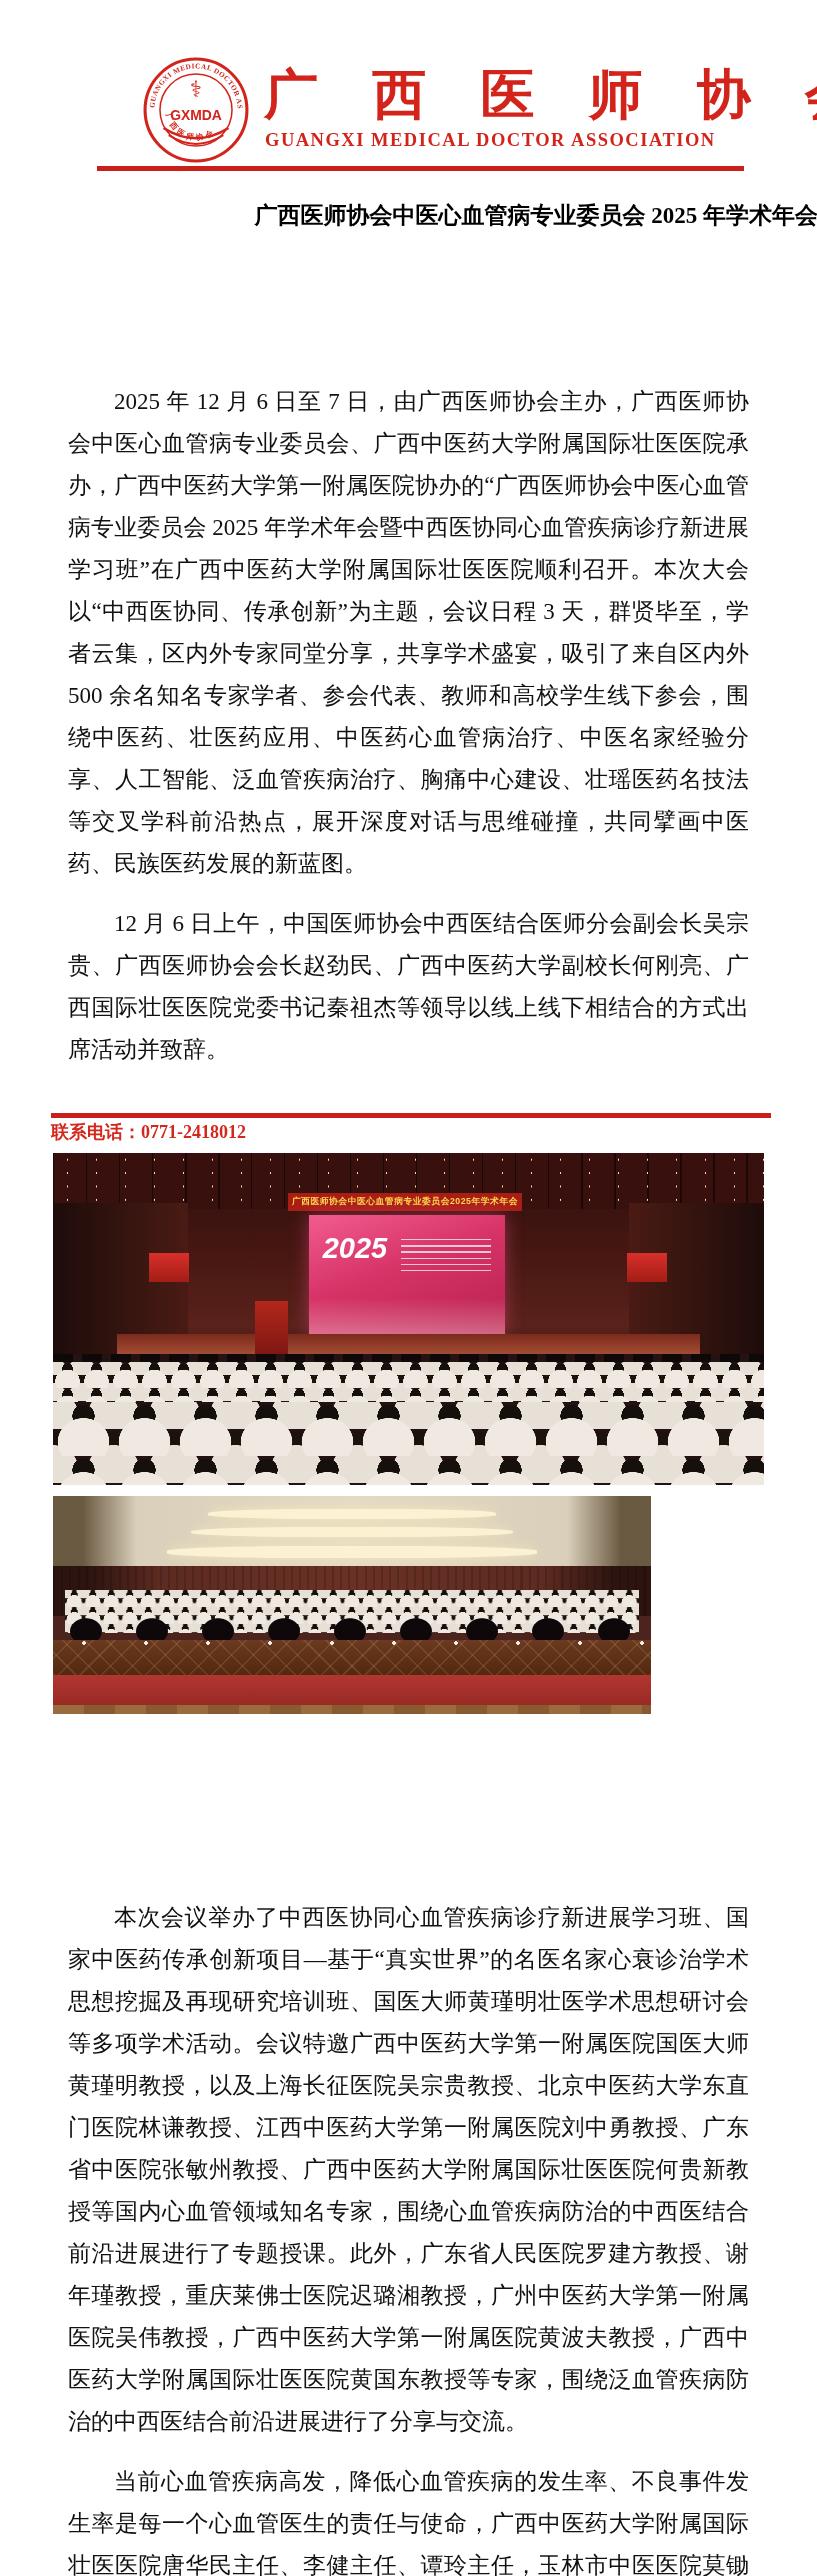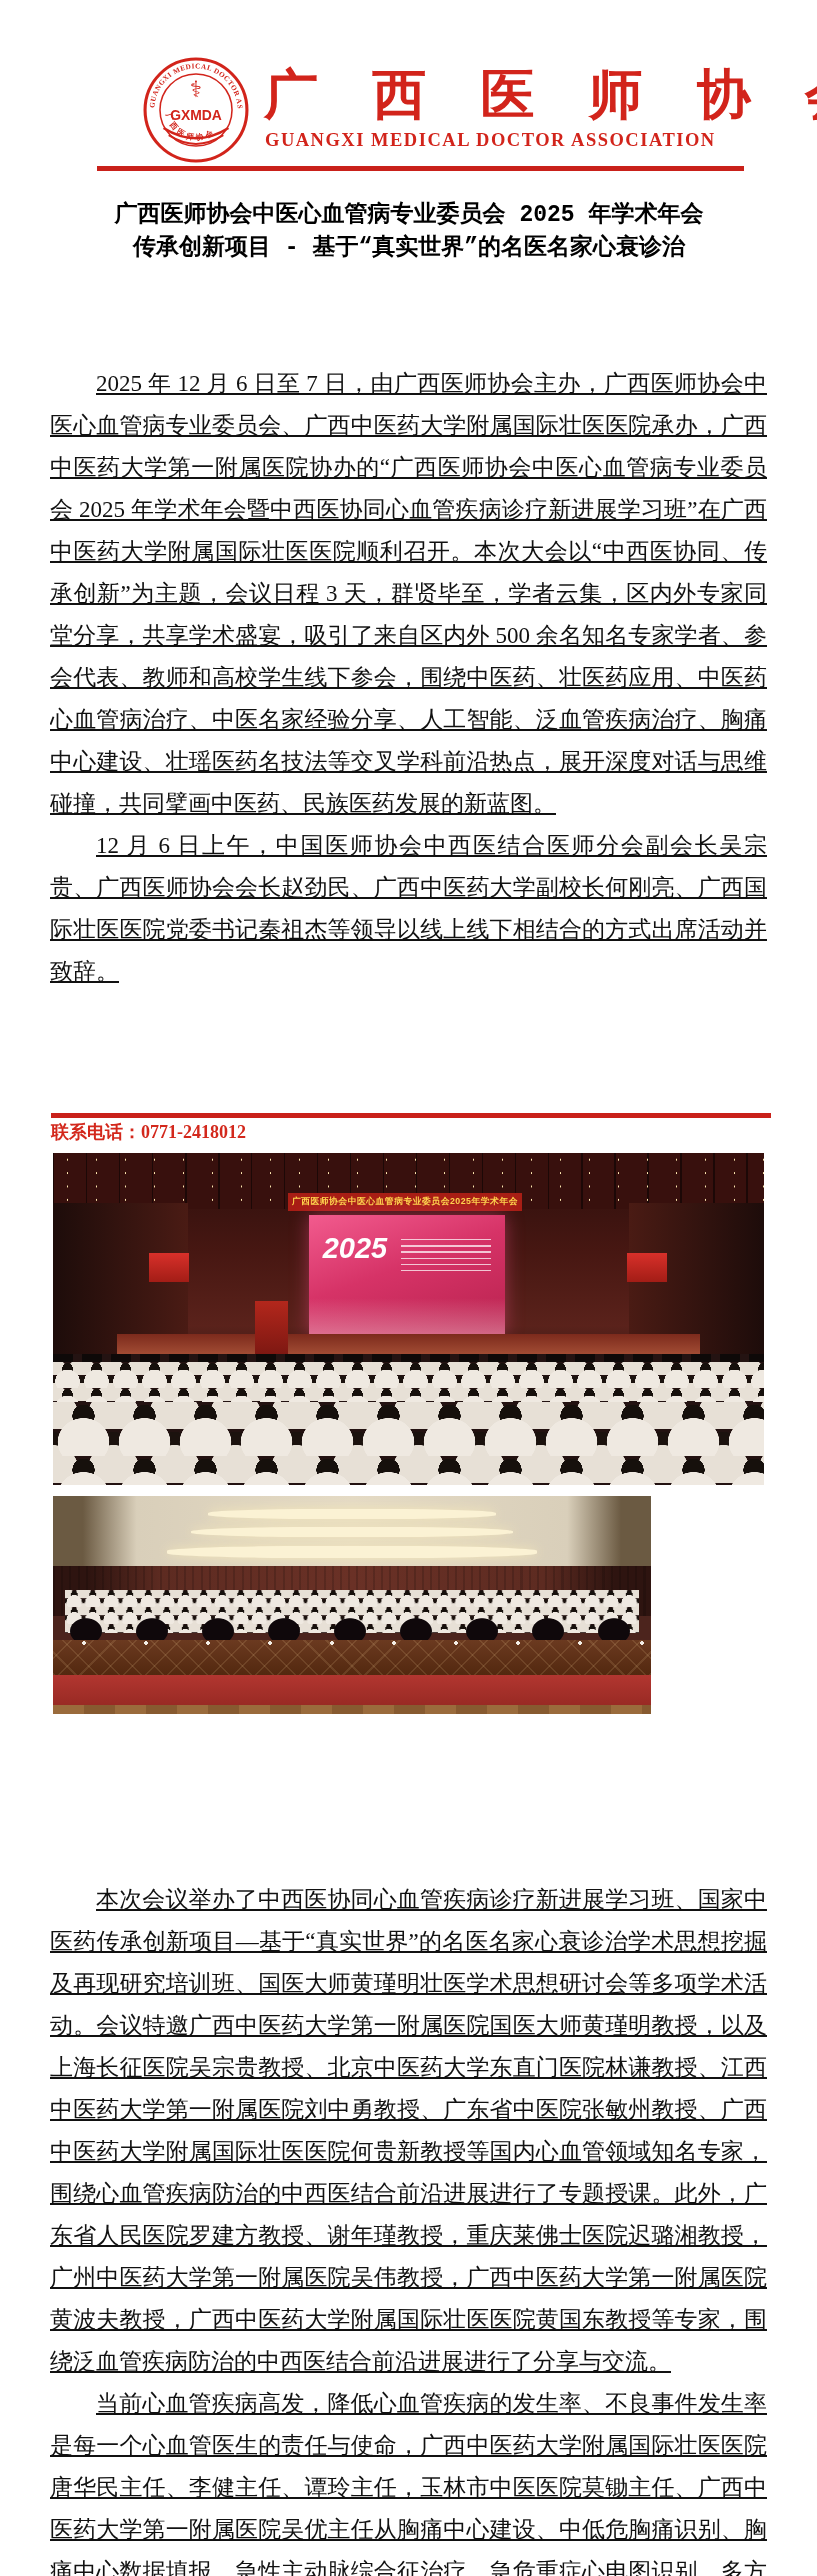--- a/index.html
+++ b/index.html
@@ -10,26 +10,26 @@
 
   
   .logo{left:143px;top:57px;width:106px;height:106px;}
   .org-cn{left:264px;top:63px;font-family:"Liberation Sans",sans-serif;font-weight:bold;
           font-size:54px;line-height:1.15;color:var(--red);letter-spacing:19.6px;white-space:nowrap;}
   .org-en{left:265px;top:130px;font-family:"Liberation Serif",serif;font-weight:bold;
           font-size:18.5px;color:var(--red);letter-spacing:1.5px;white-space:nowrap;}
   .header-rule{left:97px;top:166px;width:647px;height:4.6px;background:var(--rule);}
 
   
-  .title{left:0;top:199px;width:818px;text-align:center;color:#000;
-         font-family:Liberation Mono, monospace;font-weight:bold;font-size:23px;line-height:33px;}
+  .title{left:0;top:199px;width:818px;text-align:right;color:#000;
+         font-family:Liberation Serif, serif;font-weight:bold;font-size:23px;line-height:33px;}
 
   
   .bodytext{left:50px;width:717px;font-size:23px;line-height:42px;text-align:justify;overflow:hidden;}
-  .bodytext p{margin:0;text-indent:2em;text-decoration:underline;}
+  .bodytext p{margin:18px;text-indent:2em;}
   .bt1{top:363px;height:747px;}
   .bt2{top:1879px;height:1062px;}
 
   
   .contact-rule{left:51px;top:1113px;width:720px;height:4.6px;background:var(--rule);}
   .contact-line{left:51px;top:1121px;width:720px;display:flex;justify-content:space-between;
                 color:var(--contact);font-weight:bold;font-size:18px;line-height:1.25;
                 font-family:"Liberation Serif",serif;}
 
   
@@ -126,21 +126,20 @@
       <textPath href="#arcBottom" startOffset="8"><tspan>广西医师协会</tspan></textPath>
     </text>
   </svg>
 
   <div class="abs org-cn">广 西 医 师 协 会</div>
   <div class="abs org-en">GUANGXI MEDICAL DOCTOR ASSOCIATION</div>
   <div class="abs header-rule"></div>
 
   <h1 class="abs title" style="margin:0">
     <div>广西医师协会中医心血管病专业委员会 2025 年学术年会</div>
-    <div>传承创新项目 - 基于“真实世界”的名医名家心衰诊治</div>
   </h1>
 
   <section class="abs bodytext bt1">
     <p>2025 年 12 月 6 日至 7 日，由广西医师协会主办，广西医师协会中医心血管病专业委员会、广西中医药大学附属国际壮医医院承办，广西中医药大学第一附属医院协办的“广西医师协会中医心血管病专业委员会 2025 年学术年会暨中西医协同心血管疾病诊疗新进展学习班”在广西中医药大学附属国际壮医医院顺利召开。本次大会以“中西医协同、传承创新”为主题，会议日程 3 天，群贤毕至，学者云集，区内外专家同堂分享，共享学术盛宴，吸引了来自区内外 500 余名知名专家学者、参会代表、教师和高校学生线下参会，围绕中医药、壮医药应用、中医药心血管病治疗、中医名家经验分享、人工智能、泛血管疾病治疗、胸痛中心建设、壮瑶医药名技法等交叉学科前沿热点，展开深度对话与思维碰撞，共同擘画中医药、民族医药发展的新蓝图。</p>
     <p>12 月 6 日上午，中国医师协会中西医结合医师分会副会长吴宗贵、广西医师协会会长赵劲民、广西中医药大学副校长何刚亮、广西国际壮医医院党委书记秦祖杰等领导以线上线下相结合的方式出席活动并致辞。</p>
   </section>
 
   <div class="abs contact-rule"></div>
   <div class="abs contact-line">
     <span>联系电话：0771-2418012</span>

